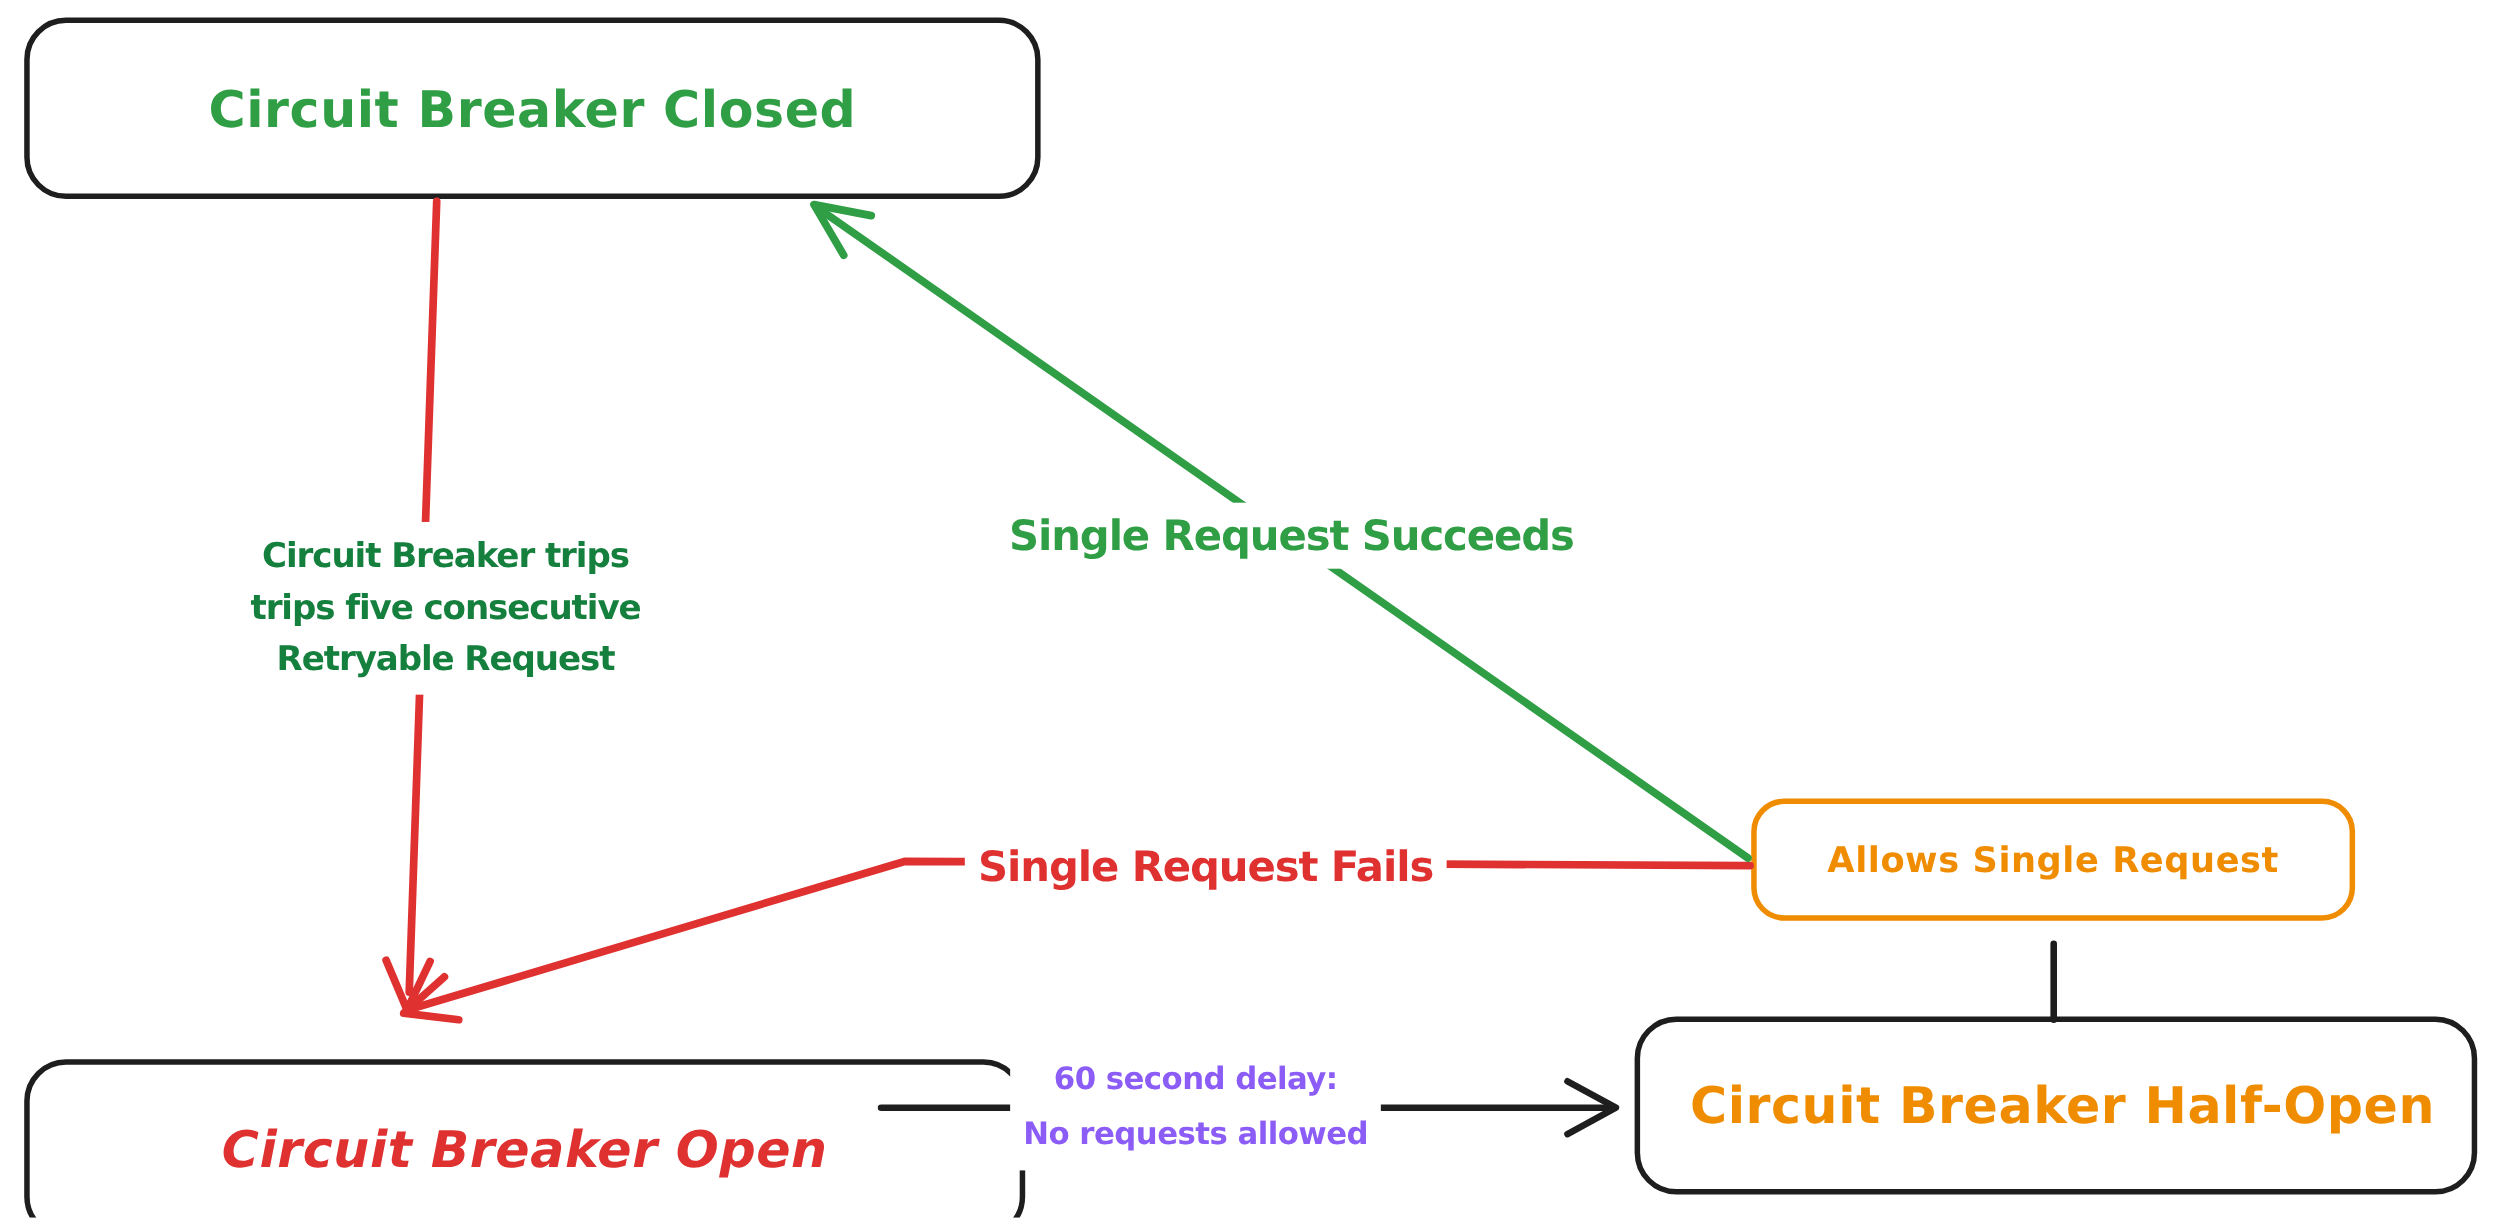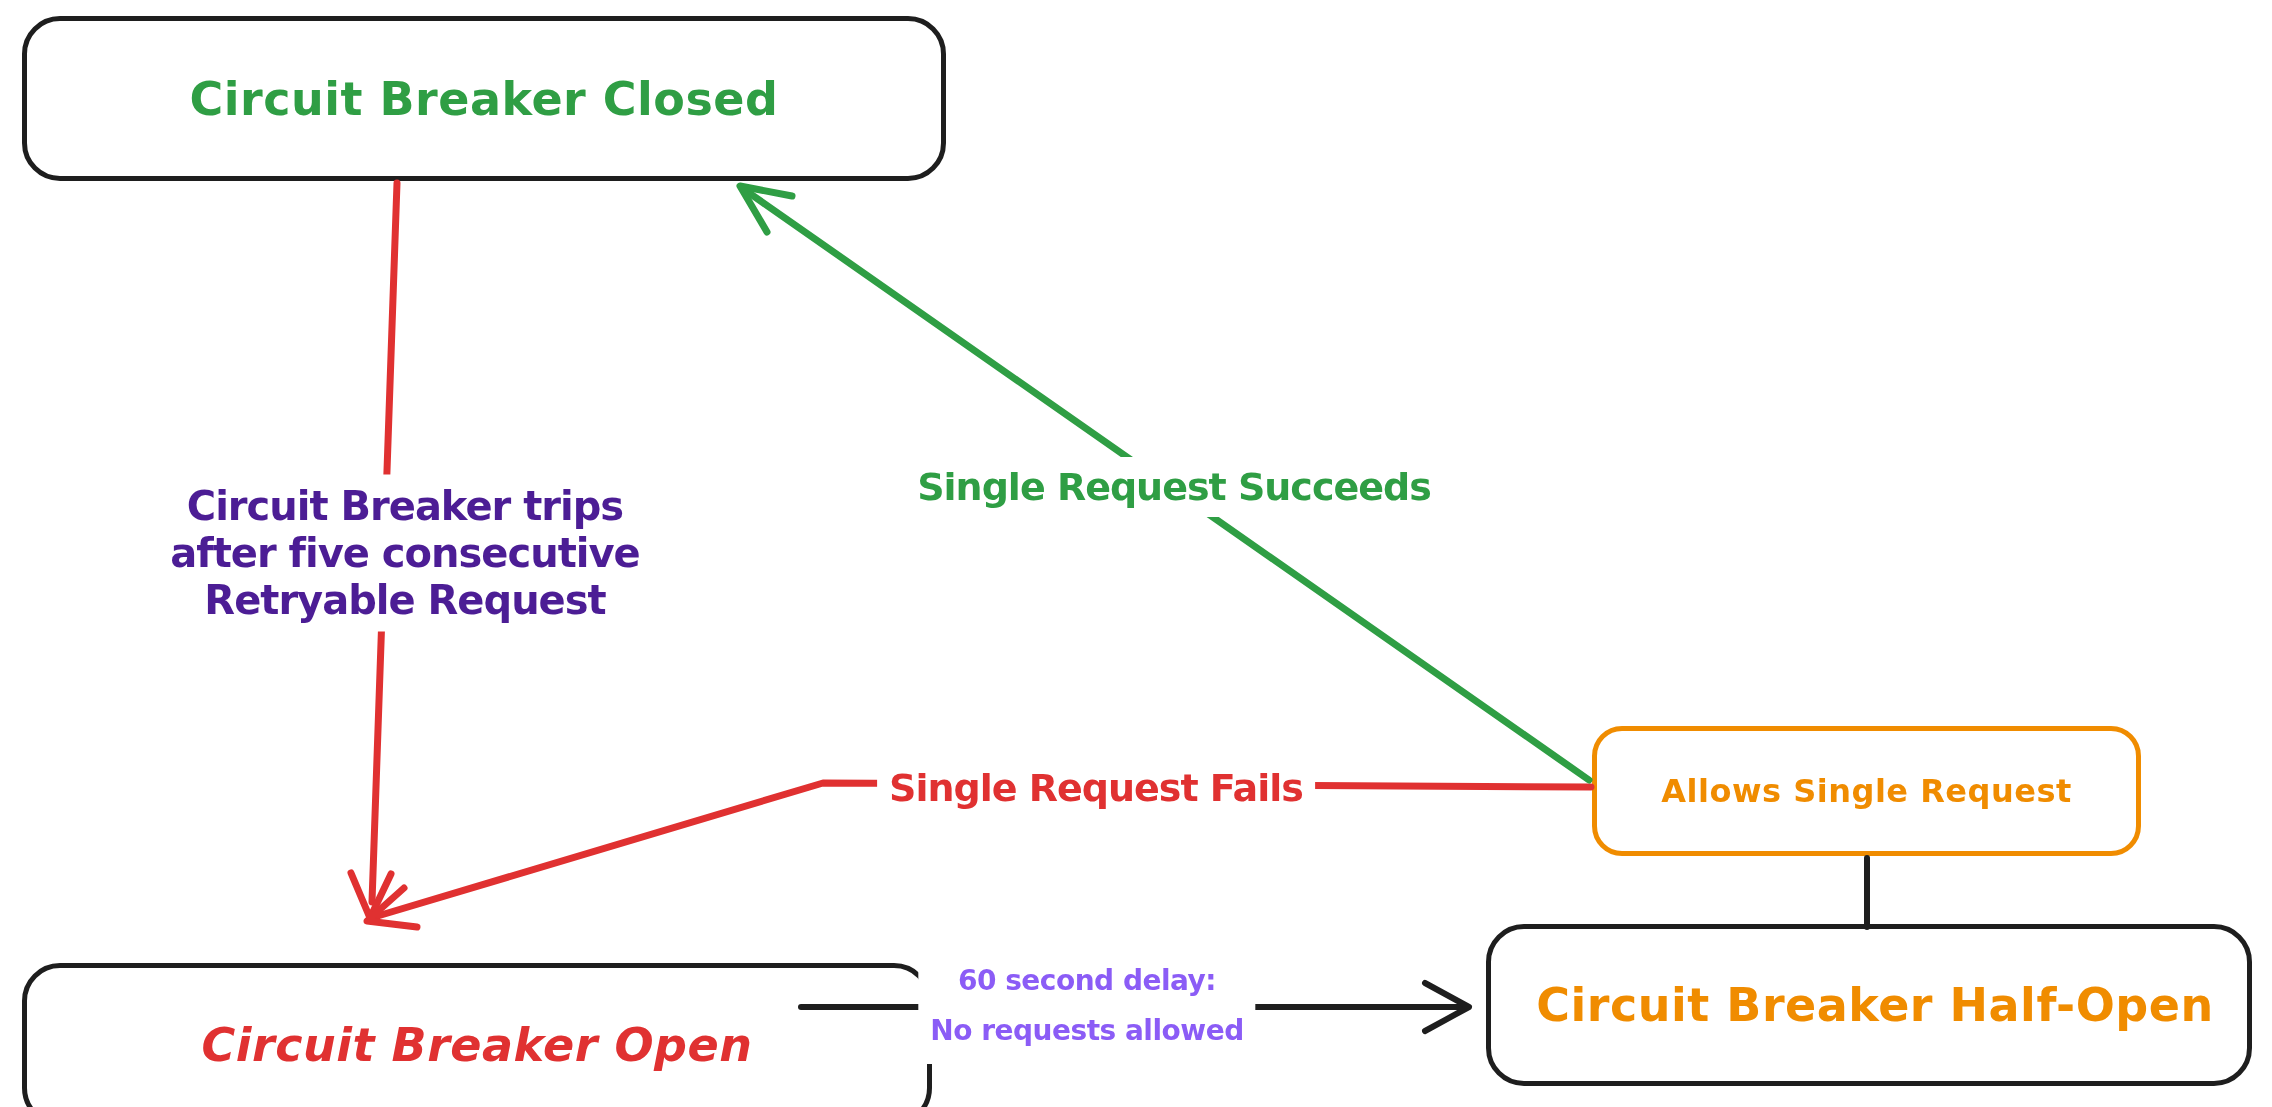--- a/index.html
+++ b/index.html
@@ -22,41 +22,41 @@
   .state-title{
     font-size:46px;font-weight:bold;letter-spacing:0.5px;white-space:nowrap;
   }
   #box-closed{left:22px;top:16px;width:924px;height:165px;}
   #box-closed .state-title{color:#2f9e44;}
   #box-open{left:22px;top:963px;width:910px;height:163px;font-style:italic;}
   #box-open .state-title{color:#e03131;}
   #box-halfopen{left:1486px;top:924px;width:766px;height:162px;padding-left:12px;}
   #box-halfopen .state-title{color:#f08c00;}
   #box-allows{
-    left:1592px;top:726px;width:549px;height:130px;
+    left:1592px;top:726px;width:549px;height:111px;
     border-color:#f08c00;border-radius:30px;
   }
   #box-allows .state-title{color:#f08c00;font-size:32px;}
   #edge-layer{position:absolute;left:0;top:0;pointer-events:none;}
   #edge-layer path{fill:none;stroke-linecap:round;stroke-linejoin:round;}
   .edge-red{stroke:#e03131;stroke-width:7;}
   .edge-green{stroke:#2f9e44;stroke-width:7;}
   .edge-black{stroke:#1e1e1e;stroke-width:6;}
   .edge-label{
     position:absolute;
     transform:translate(-50%,-50%);
     background:#ffffff;
     text-align:center;
     font-weight:bold;
     white-space:nowrap;
     padding:8px 12px;
   }
   #label-trips{
     left:405px;top:553px;
-    color:#4c1d95;font-size:40px;line-height:47px;letter-spacing:-1px;
+    color:#15803d;font-size:31px;line-height:47px;letter-spacing:-1px;
   }
   #label-succeeds{
     left:1174px;top:487px;
     color:#2f9e44;font-size:38px;letter-spacing:-1px;
   }
   #label-fails{
     left:1096px;top:788px;
     color:#e03131;font-size:38px;letter-spacing:-1px;
   }
   #label-delay{
@@ -107,21 +107,21 @@
       <path class="edge-black" d="M1425,983 L1469,1007 L1425,1031"></path>
     </g>
 
     <g>
       <path class="edge-black" d="M1867,858 L1867,927"></path>
     </g>
   </svg>
 
   <div class="edge-label" id="label-trips">
     <div>Circuit Breaker trips</div>
-    <div>after five consecutive</div>
+    <div>trips five consecutive</div>
     <div>Retryable Request</div>
   </div>
 
   <div class="edge-label" id="label-succeeds">Single Request Succeeds</div>
 
   <div class="edge-label" id="label-fails">Single Request Fails</div>
 
   <div class="edge-label" id="label-delay">
     <div>60 second delay:</div>
     <div>No requests allowed</div>

